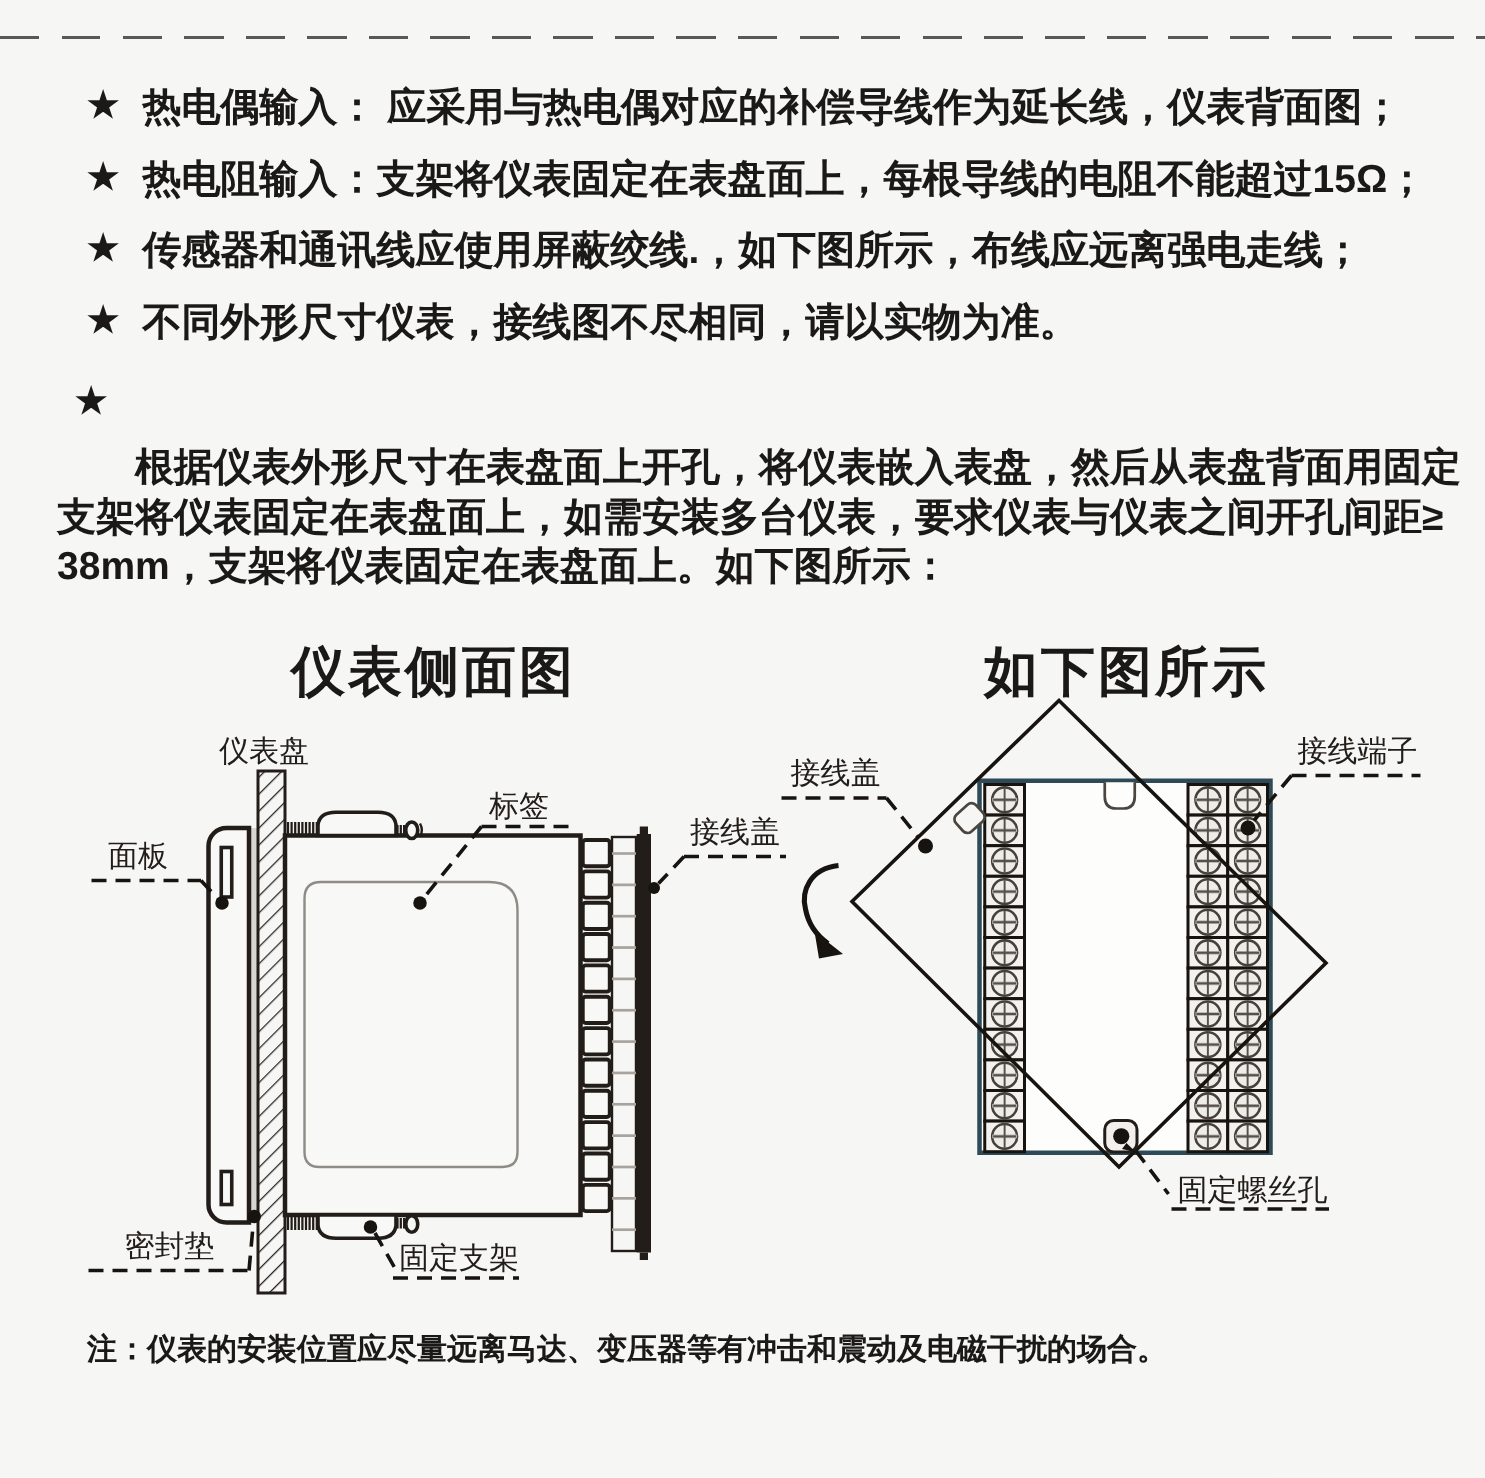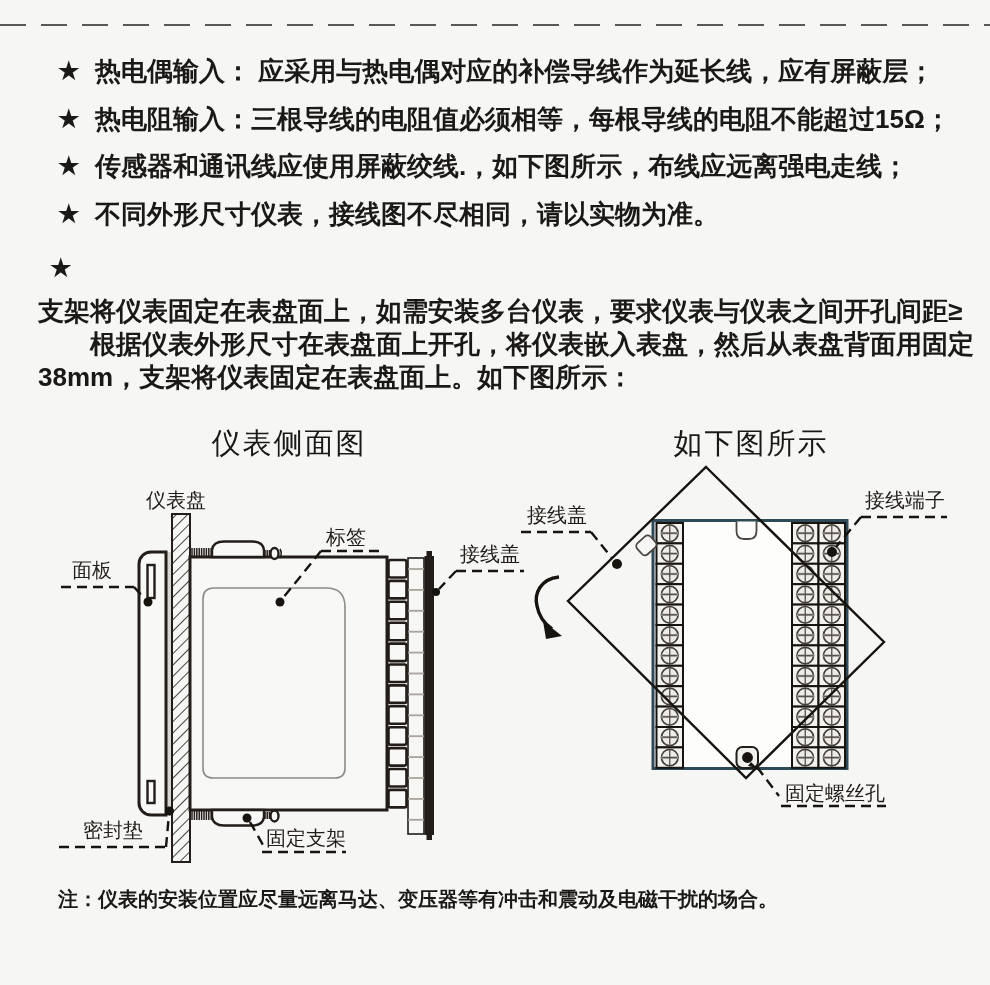--- a/index.html
+++ b/index.html
@@ -16,21 +16,21 @@
     font-size:26px;font-weight:bold;line-height:28px;}
   .bullet .star{width:37px;font-size:24px;line-height:28px;}
   .section-head{position:absolute;left:50px;top:253px;display:flex;white-space:nowrap;
     font-size:26px;font-weight:bold;line-height:30px;}
   .section-head .star{width:38px;font-size:24px;line-height:30px;}
   .para{position:absolute;left:38px;top:295px;width:920px;
     font-size:26px;font-weight:bold;line-height:33px;}
   .para .pline{white-space:nowrap;}
   .para .pline.indent{padding-left:52px;}
   .diagram-title{position:absolute;top:424px;width:320px;text-align:center;
-    font-family:"Liberation Serif",serif;font-weight:normal;font-size:29px;letter-spacing:2px;}
+    font-family:"Liberation Serif",serif;font-weight:bold;font-size:36px;letter-spacing:2px;}
   #title-side{left:129px;}
   #title-back{left:591px;}
   .note{position:absolute;left:58px;top:886px;white-space:nowrap;
     font-size:20px;font-weight:bold;}
   svg{position:absolute;left:0;top:460px;}
 
   
   .dline{stroke:#221d18;fill:none;}
   .thick{stroke-width:3;}
   .mid{stroke-width:2.4;}
@@ -52,42 +52,42 @@
 </style>
 </head>
 <body>
 
 <div class="page">
 
   <div class="dash-top"></div>
 
   <div class="bullet" style="top:57px">
     <span class="star">★</span>
-    <span>热电偶输入： 应采用与热电偶对应的补偿导线作为延长线，应有屏蔽层；</span>
+    <span>热电偶输入： 应采用与热电偶对应的补偿导线作为延长线，仪表背面图；</span>
   </div>
   <div class="bullet" style="top:105px">
     <span class="star">★</span>
-    <span>热电阻输入：三根导线的电阻值必须相等，每根导线的电阻不能超过15Ω；</span>
+    <span>热电阻输入：支架将仪表固定在表盘面上，每根导线的电阻不能超过15Ω；</span>
   </div>
   <div class="bullet" style="top:152px">
     <span class="star">★</span>
     <span>传感器和通讯线应使用屏蔽绞线.，如下图所示，布线应远离强电走线；</span>
   </div>
   <div class="bullet" style="top:200px">
     <span class="star">★</span>
     <span>不同外形尺寸仪表，接线图不尽相同，请以实物为准。</span>
   </div>
 
   <div class="section-head">
     <span class="star">★</span>
   </div>
 
   <div class="para">
+    <div class="pline indent">根据仪表外形尺寸在表盘面上开孔，将仪表嵌入表盘，然后从表盘背面用固定</div>
     <div class="pline">支架将仪表固定在表盘面上，如需安装多台仪表，要求仪表与仪表之间开孔间距≥</div>
-    <div class="pline indent">根据仪表外形尺寸在表盘面上开孔，将仪表嵌入表盘，然后从表盘背面用固定</div>
     <div class="pline">38mm，支架将仪表固定在表盘面上。如下图所示：</div>
   </div>
 
   <div class="diagram-title" id="title-side">仪表侧面图</div>
   <div class="diagram-title" id="title-back">如下图所示</div>
 
   <svg width="990" height="420" viewBox="0 460 990 420">
     <defs>
       <pattern id="hatch" width="8" height="8" patternUnits="userSpaceOnUse" patternTransform="rotate(45)">
         <line x1="0" y1="0" x2="0" y2="8" stroke="#2a241e" stroke-width="1.7"></line>

